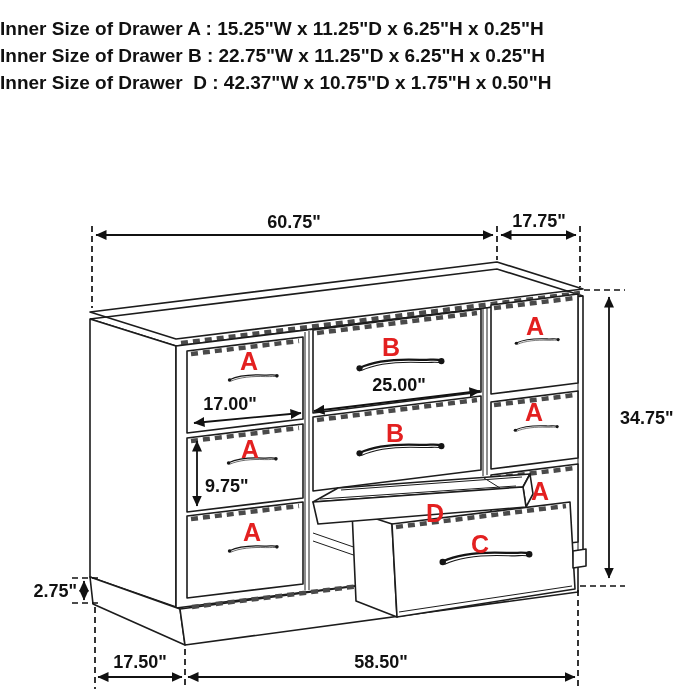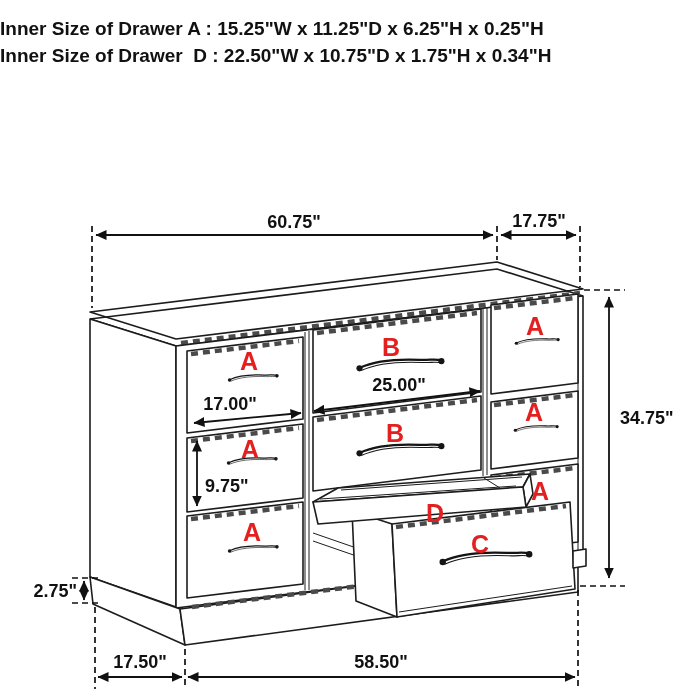--- a/index.html
+++ b/index.html
@@ -20,21 +20,22 @@
   .hb2{fill:none;stroke:#151515;stroke-width:1.2;}
   .hk{fill:#151515;stroke:none;}
 </style>
 </head>
 <body>
 
 <div id="stage">
 
   <div class="hdr">
     <div class="hdr-line">Inner Size of Drawer A : 15.25"W x 11.25"D x 6.25"H x 0.25"H</div>
-    <div class="hdr-line">Inner Size of Drawer  D : 22.50"W x 10.75"D x 1.75"H x 0.34"H</div>
+    <div class="hdr-line">Inner Size of Drawer B : 22.75"W x 11.25"D x 6.25"H x 0.25"H</div>
+    <div class="hdr-line">Inner Size of Drawer  D : 42.37"W x 10.75"D x 1.75"H x 0.50"H</div>
   </div>
 
   <svg id="diagram" width="700" height="700" viewBox="0 0 700 700">
     <defs>
       <marker id="ah" markerUnits="userSpaceOnUse" markerWidth="12" markerHeight="10" refX="10.5" refY="5" orient="auto-start-reverse">
         <path d="M0,0 L11,5 L0,10 Z" fill="#111"></path>
       </marker>
       <g id="handle">
         <path class="hb" d="M5,11 C22,3 48,1 72,2 C84,2.5 91,0.5 96,3"></path>
         <path class="hb2" d="M7,14 C24,6 50,4 74,5 C85,5.5 92,3.5 97,6"></path>

